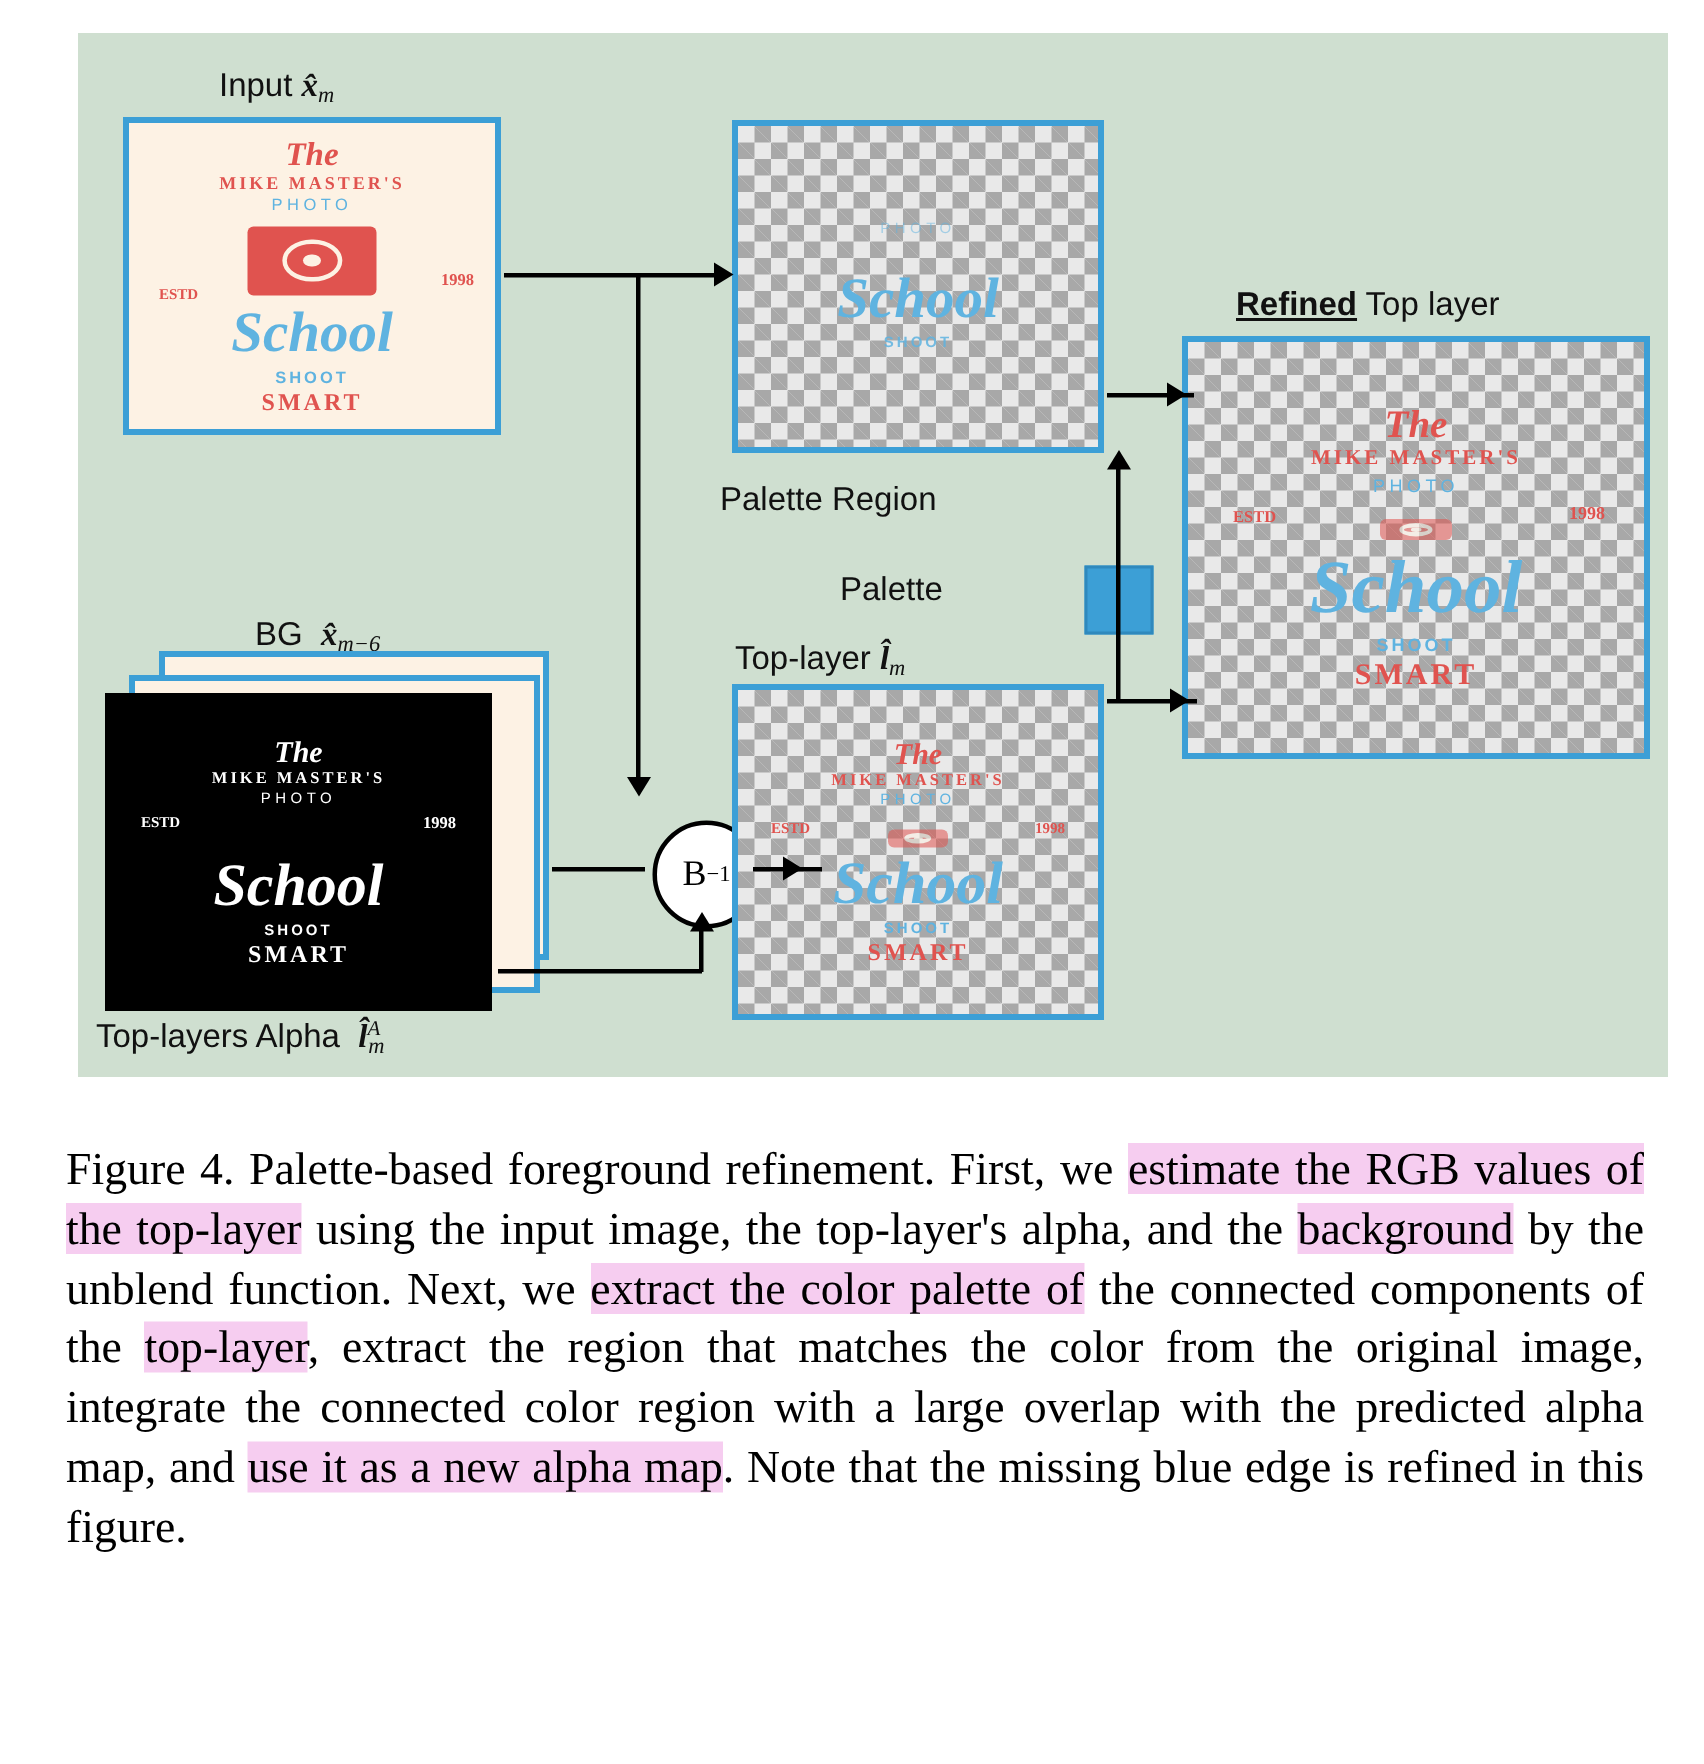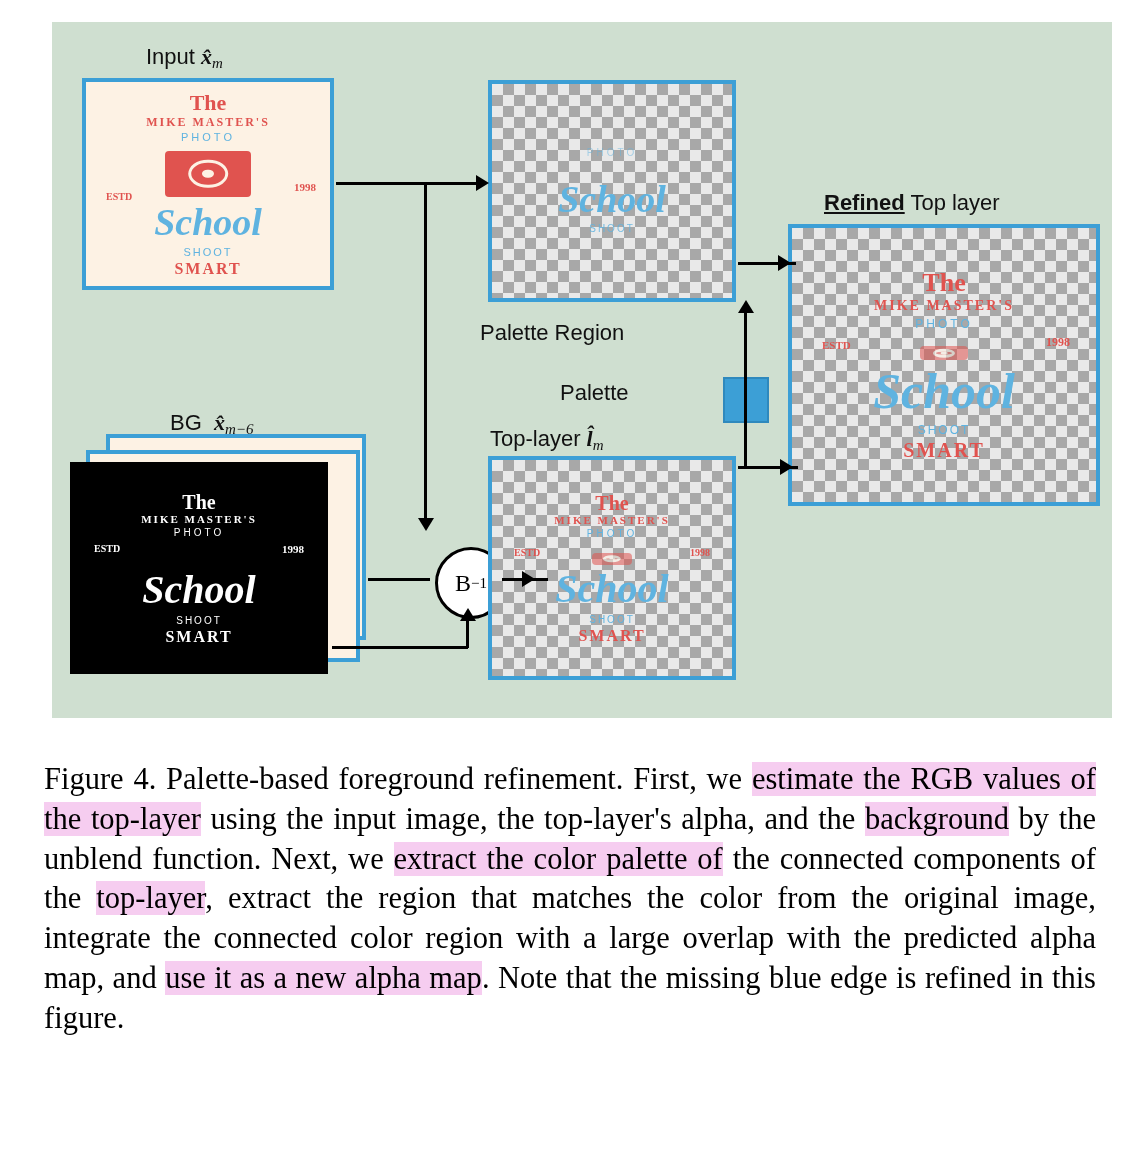--- a/index.html
+++ b/index.html
@@ -88,20 +88,21 @@
     display: flex;
     flex-direction: column;
     align-items: center;
     justify-content: center;
     text-align: center;
     line-height: 1;
     user-select: none;
   }
   .logo .the {
     font-family: "Liberation Serif", serif;
+    font-style: italic;
     font-weight: bold;
     color: #e0534f;
   }
   .logo .mike {
     font-family: "Liberation Serif", serif;
     font-weight: bold;
     color: #e0534f;
     letter-spacing: 2px;
   }
   .logo .photo {
@@ -110,21 +111,21 @@
     letter-spacing: 3px;
   }
   .logo .school {
     font-family: "Liberation Serif", serif;
     font-style: italic;
     font-weight: bold;
     color: #5fb3e0;
   }
   .logo .shoot {
     font-family: "Liberation Sans", sans-serif;
-    font-weight: normal;
+    font-weight: bold;
     color: #5fb3e0;
     letter-spacing: 2px;
   }
   .logo .smart {
     font-family: "Liberation Serif", serif;
     font-weight: bold;
     color: #e0534f;
     letter-spacing: 2px;
   }
   .logo .camera {
@@ -299,20 +300,24 @@
       <div class="photo" style="font-size:10px; margin-bottom:10px;">PHOTO</div>
       <div class="camera" style="width:54px; height:16px; margin-bottom:6px; opacity:0;"></div>
       <div class="school" style="font-size:40px; margin-bottom:6px;">School</div>
       <div class="shoot" style="font-size:10px; margin-bottom:3px;">SHOOT</div>
       <div class="smart" style="font-size:16px;">SMART</div>
       <div class="estd" style="left:20px; top:78px; font-size:10px;">ESTD</div>
       <div class="year" style="right:20px; top:78px; font-size:11px;">1998</div>
     </div>
   </div>
 
+  <div class="cap-label" style="left:12px; top:656px;">
+    <span>Top-layers Alpha</span>&nbsp;
+    <span class="math">l̂</span><span class="sup">A</span><span class="sub" style="margin-left:-8px;">m</span>
+  </div>
 
   <div id="unblend-node">
     <span>B</span>
       <span class="sup">−1</span>
   </div>
 
   <div class="cap-label" style="left:438px; top:404px;">
     <span>Top-layer</span>
     <span class="math">l̂</span><span class="sub">m</span>
   </div>

